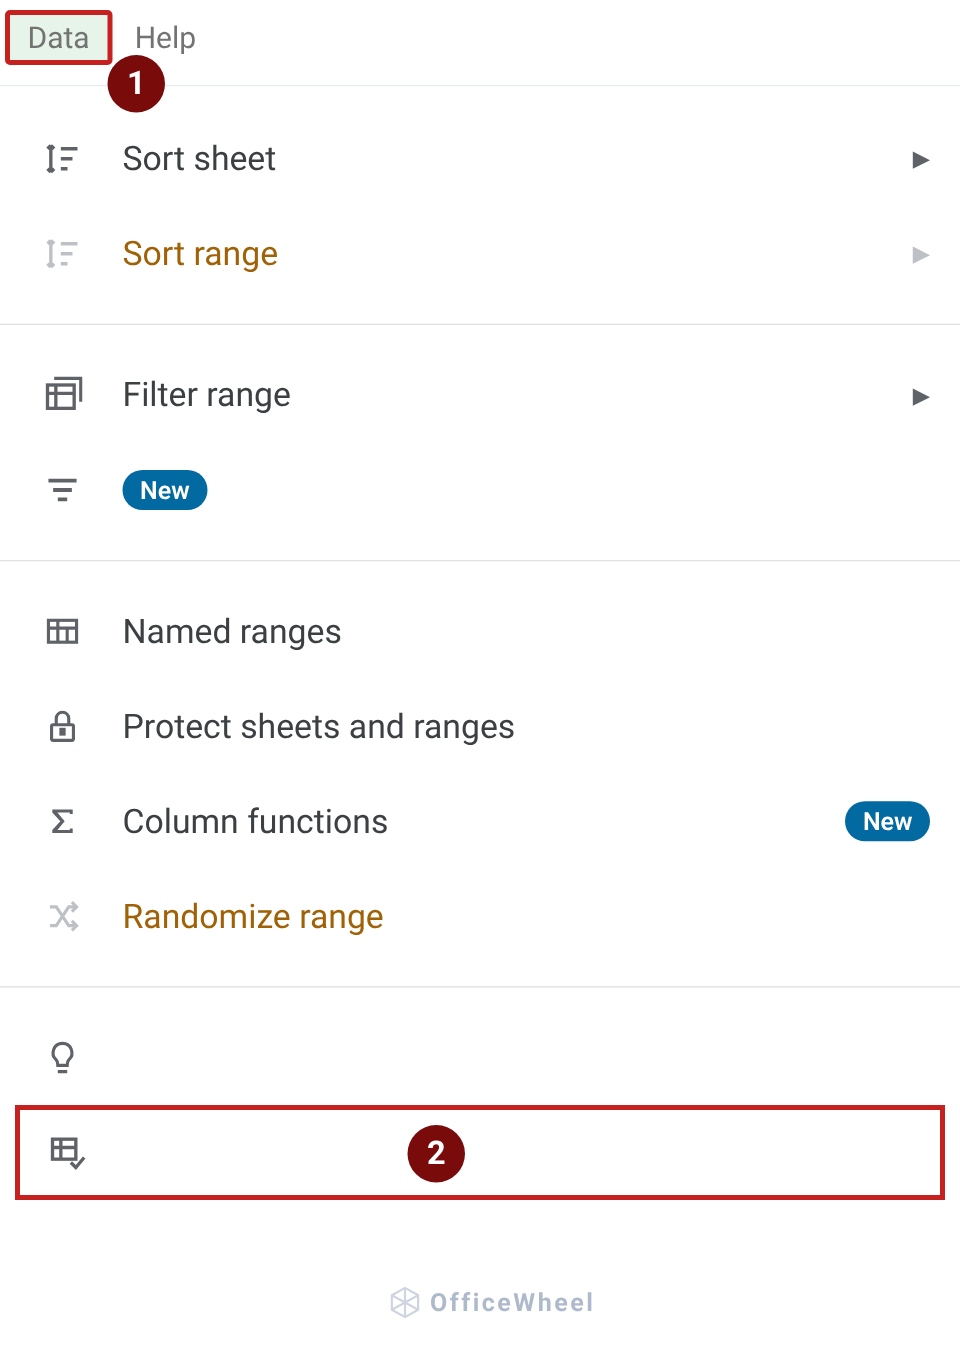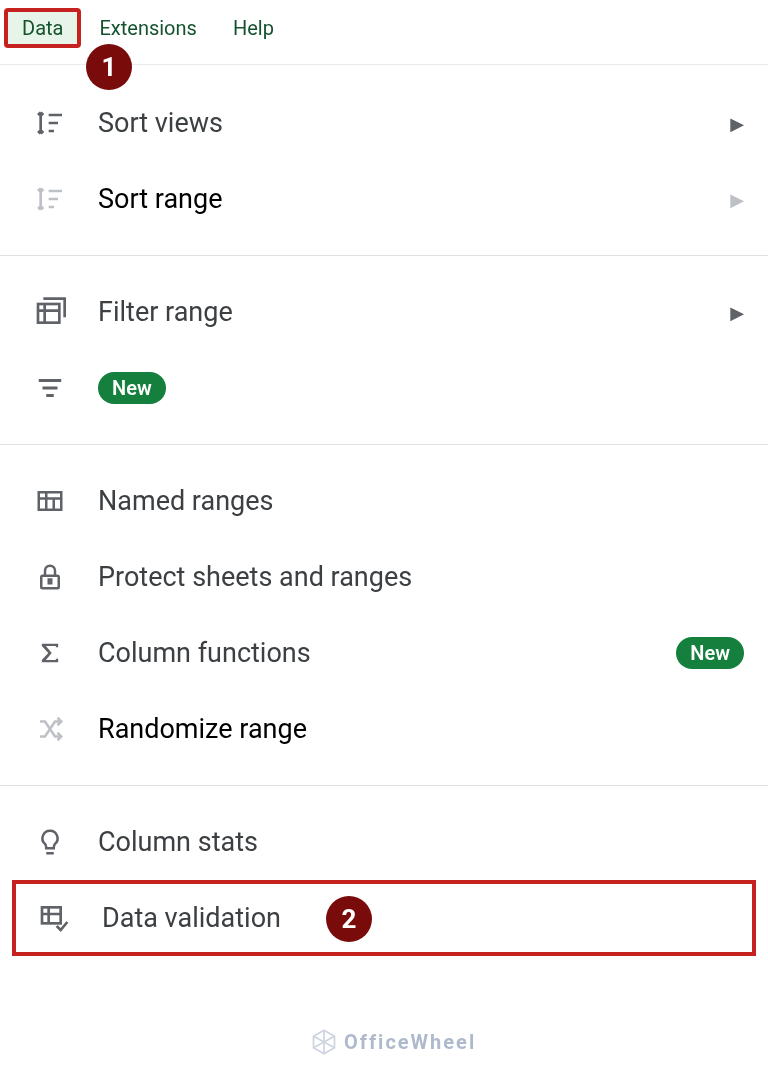--- a/index.html
+++ b/index.html
@@ -11,23 +11,23 @@
       position: relative;
       color: #3c4043;
     }
     .menubar {
       display: flex;
       align-items: center;
       padding: 8px 4px 16px 4px;
       border-bottom: 1px solid #e8eaed;
     }
     .menubar-item {
-      font-size: 20px;
+      font-size: 24px;
       padding: 8px 18px;
-      color: #14532d;
+      color: #737373;
       cursor: pointer;
       border-radius: 4px;
     }
     .menubar-item.active {
       background: #e6f4ea;
       border: 4px solid #c5221f;
       padding: 4px 14px;
       position: relative;
     }
     .annotation-badge {
@@ -71,28 +71,28 @@
       align-items: center;
       justify-content: center;
       color: #5f6368;
     }
     .menu-item.disabled .icon { color: #bdc1c6; }
     .menu-item .label {
       font-size: 27px;
       color: #3c4043;
       flex: 1;
     }
-    .menu-item.disabled .label { color: #000000; }
+    .menu-item.disabled .label { color: #a16207; }
     .menu-item .arrow {
       color: #5f6368;
       font-size: 18px;
     }
     .menu-item.disabled .arrow { color: #bdc1c6; }
     .new-badge {
-      background: #15803d;
+      background: #0369a1;
       color: #fff;
       font-size: 20px;
       font-weight: 600;
       padding: 4px 14px;
       border-radius: 16px;
     }
     .highlight-box {
       border: 4px solid #c5221f;
       margin: 0 12px;
       position: relative;
@@ -116,35 +116,34 @@
       font-weight: bold;
     }
     .watermark svg { opacity: 0.6; }
     svg { display: block; }
   </style>
 </head>
 <body>
 
 <div class="menubar">
   <div class="menubar-item active">Data</div>
-  <div class="menubar-item">Extensions</div>
   <div class="menubar-item">Help</div>
 </div>
 <div class="annotation-badge badge-1">1</div>
 
 <div class="dropdown">
 
   <div class="menu-item">
     <span class="icon">
       <svg width="32" height="32" viewBox="0 0 24 24" fill="none" stroke="currentColor" stroke-width="2">
         <path d="M5 4v16M5 4l-2 2M5 4l2 2M5 20l-2-2M5 20l2-2"></path>
         <path d="M11 6h10M11 12h7M11 18h4"></path>
       </svg>
     </span>
-    <span class="label">Sort views</span>
+    <span class="label">Sort sheet</span>
     <span class="arrow">▶</span>
   </div>
 
   <div class="menu-item disabled">
     <span class="icon">
       <svg width="32" height="32" viewBox="0 0 24 24" fill="none" stroke="currentColor" stroke-width="2">
         <path d="M5 4v16M5 4l-2 2M5 4l2 2M5 20l-2-2M5 20l2-2"></path>
         <path d="M11 6h10M11 12h7M11 18h4"></path>
       </svg>
     </span>
@@ -219,33 +218,31 @@
   </div>
 
   <div class="group-sep"></div>
 
   <div class="menu-item">
     <span class="icon">
       <svg width="30" height="30" viewBox="0 0 24 24" fill="none" stroke="currentColor" stroke-width="2">
         <path d="M9 21h6M10 17h4M12 3a6 6 0 0 0-4 10.5c.8.8 1 2 1 3.5h6c0-1.5.2-2.7 1-3.5A6 6 0 0 0 12 3z"></path>
       </svg>
     </span>
-    <span class="label">Column stats</span>
   </div>
 
   <div class="highlight-box">
     <div class="menu-item">
       <span class="icon">
         <svg width="32" height="32" viewBox="0 0 24 24" fill="none" stroke="currentColor" stroke-width="2">
           <rect x="3" y="4" width="14" height="12"></rect>
           <path d="M3 9h14M8 4v12"></path>
           <path d="M14 18l3 3 5-6"></path>
         </svg>
       </span>
-      <span class="label">Data validation</span>
     </div>
     <div class="annotation-badge badge-2">2</div>
   </div>
 
 </div>
 
 <div class="watermark">
   <svg width="28" height="28" viewBox="0 0 24 24" fill="none" stroke="#8d9db6" stroke-width="1.5">
     <path d="M12 2l9 5v10l-9 5-9-5V7l9-5z"></path>
     <path d="M12 2v20M3 7l18 10M21 7L3 17"></path>

